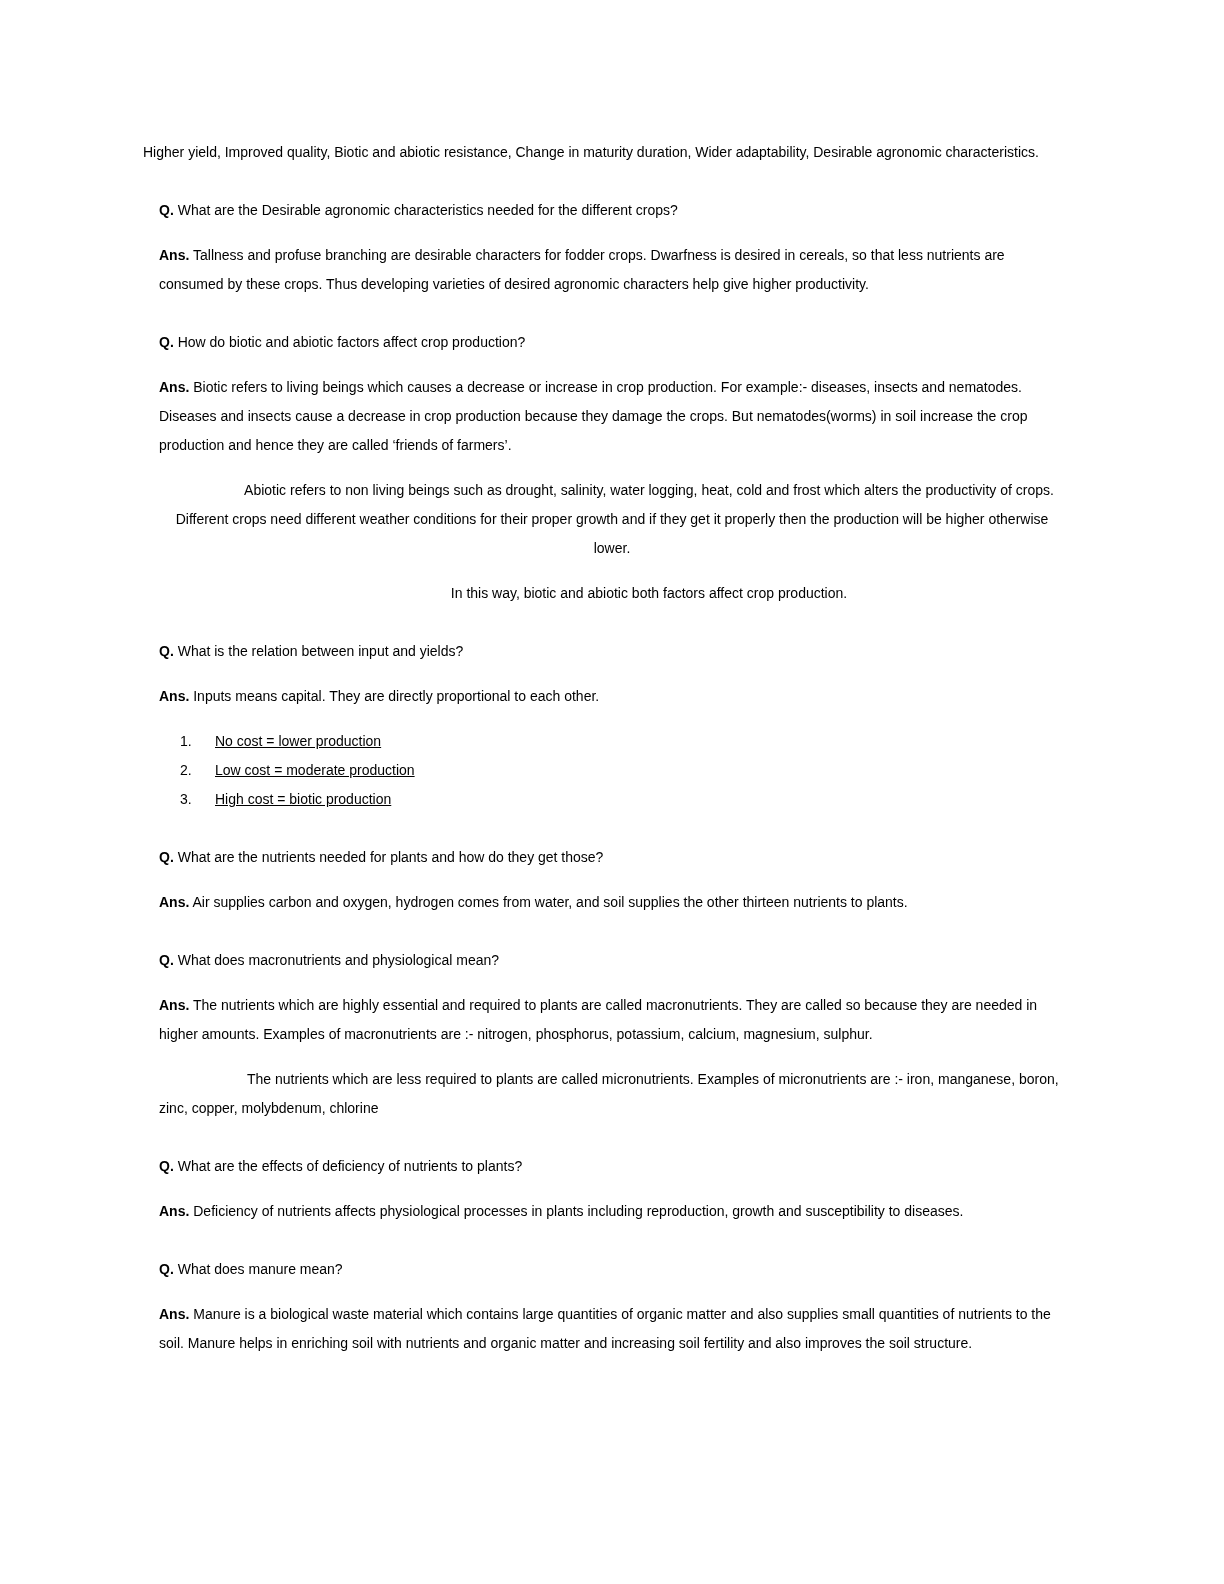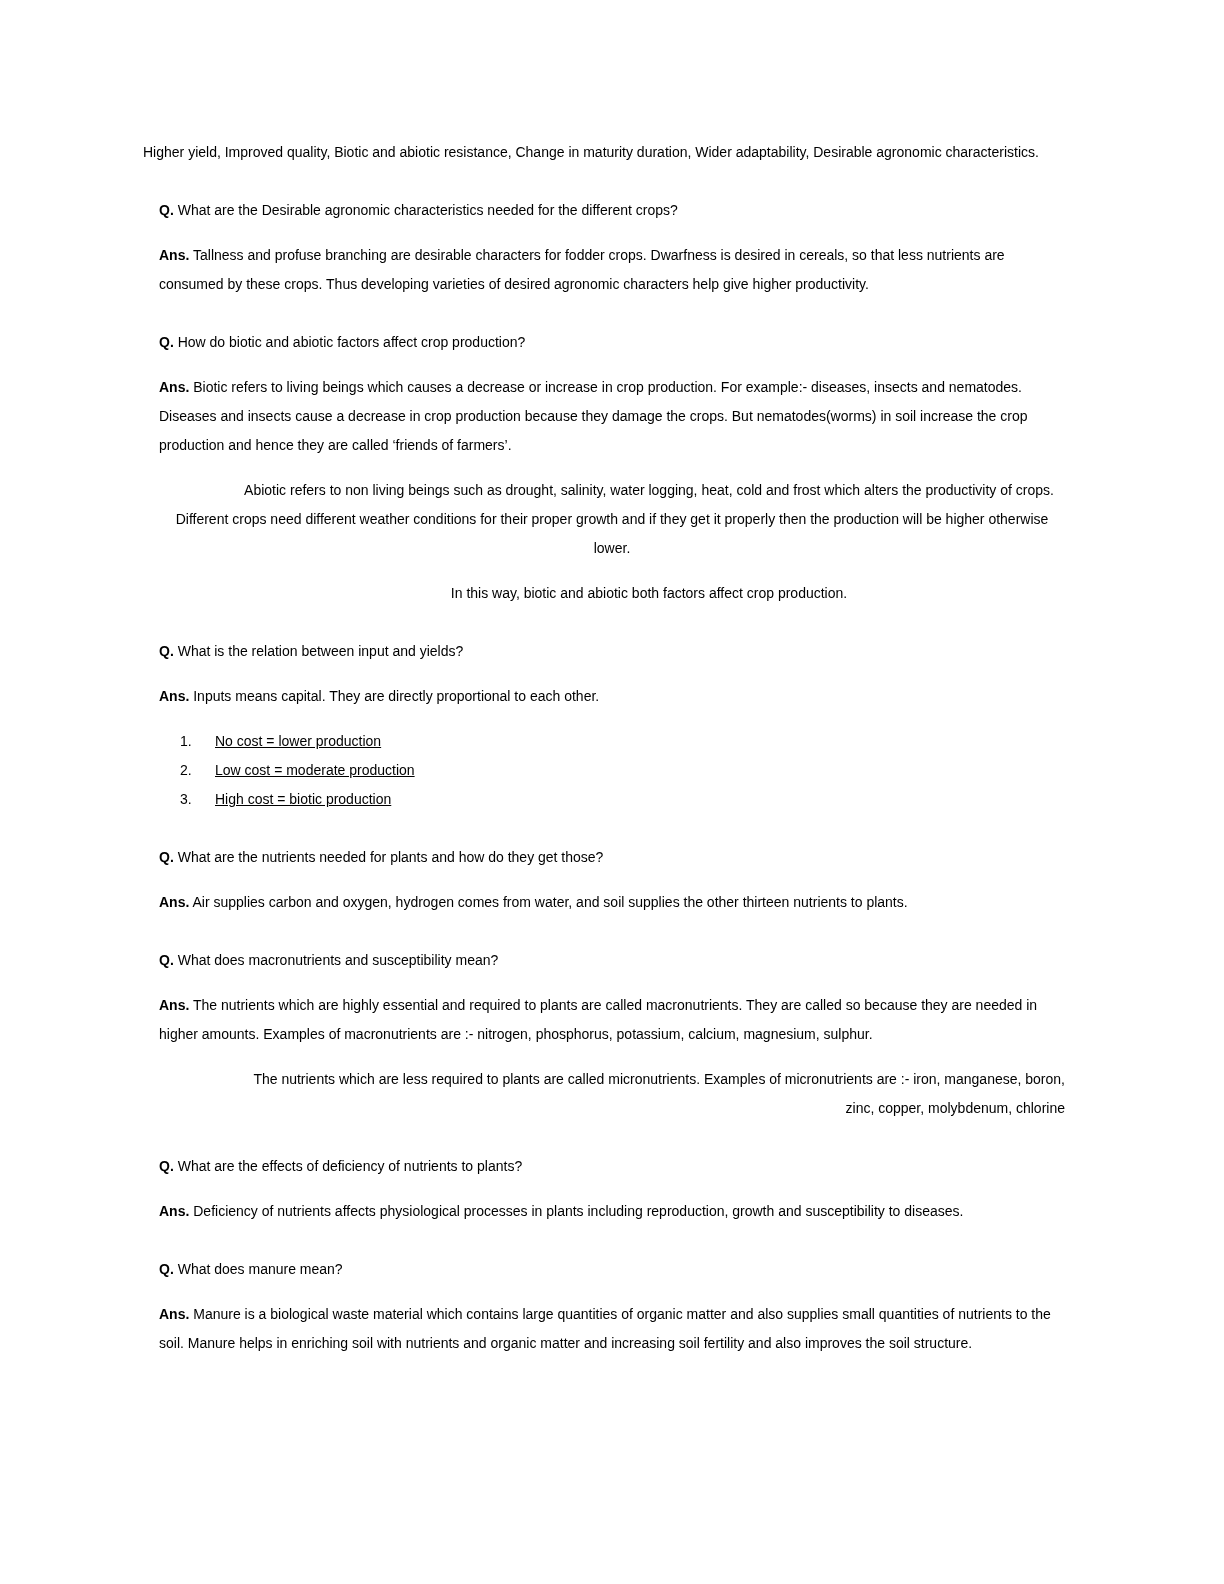--- a/index.html
+++ b/index.html
@@ -21,21 +21,21 @@
     width: 938px;
     font-size: 14px;
     line-height: 29px;
     text-align: left;
   }
   .block { margin: 0 0 29px 0; }
   .block:last-child { margin-bottom: 0; }
   p { margin: 16px; }
   strong { font-weight: 700; }
   .indent { text-indent: 74px; text-align: center; }
-  .indent-lg { text-indent: 88px; text-align: right; }
+  .indent-lg { text-indent: 88px; }
   .olist { }
   .list-row { display: flex; }
   .list-num {
     flex: 0 0 auto;
     margin-left: 37px;
     width: 35px;
   }
   .list-text { flex: 1 1 auto; text-decoration: underline; }
 </style>
 </head>
@@ -75,21 +75,21 @@
       </div>
     </div>
   </section>
 
   <section class="block">
     <p><strong>Q.</strong> <span>What are the nutrients needed for plants and how do they get those?</span></p>
     <p><strong>Ans.</strong> <span>Air supplies carbon and oxygen, hydrogen comes from water, and soil supplies the other thirteen nutrients to plants.</span></p>
   </section>
 
   <section class="block">
-    <p><strong>Q.</strong> <span>What does macronutrients and susceptibility mean?</span></p>
+    <p><strong>Q.</strong> <span>What does macronutrients and physiological mean?</span></p>
     <p><strong>Ans.</strong> <span>The nutrients which are highly essential and required to plants are called macronutrients. They are called so because they are needed in higher amounts. Examples of macronutrients are :- nitrogen, phosphorus, potassium, calcium, magnesium, sulphur.</span></p>
     <p class="indent-lg">The nutrients which are less required to plants are called micronutrients. Examples of micronutrients are :- iron, manganese, boron, zinc, copper, molybdenum, chlorine</p>
   </section>
 
   <section class="block">
     <p><strong>Q.</strong> <span>What are the effects of deficiency of nutrients to plants?</span></p>
     <p><strong>Ans.</strong> <span>Deficiency of nutrients affects physiological processes in plants including reproduction, growth and susceptibility to diseases.</span></p>
   </section>
 
   <section class="block">

